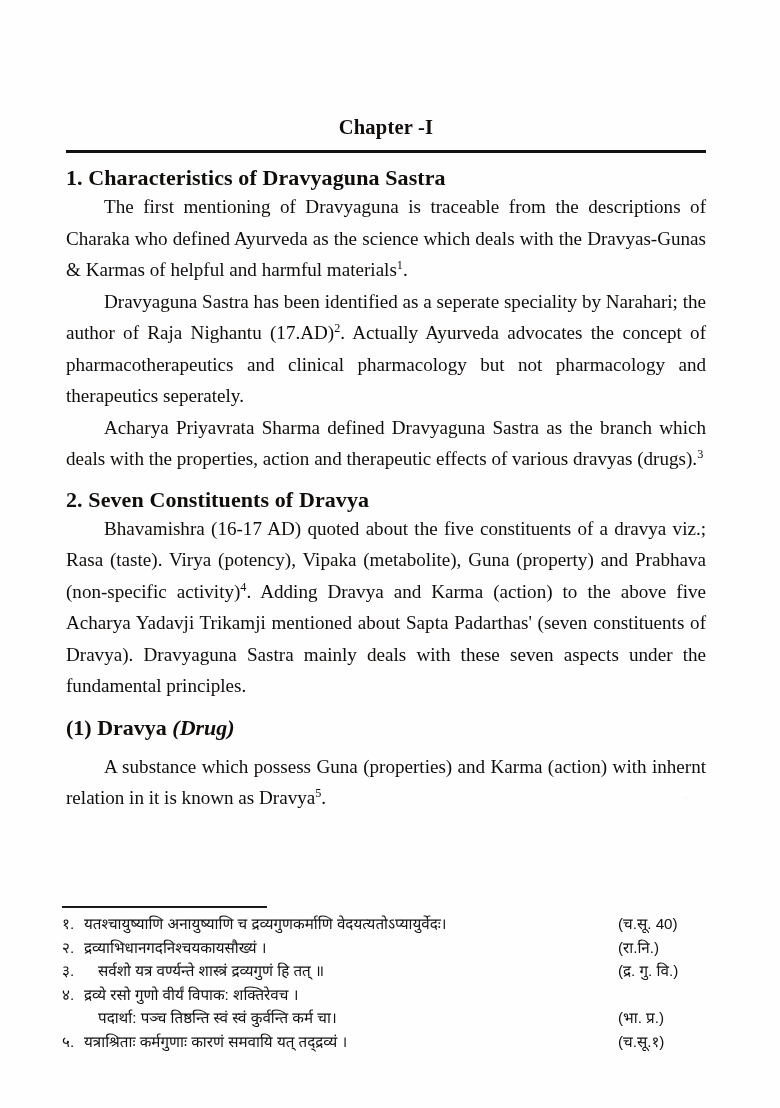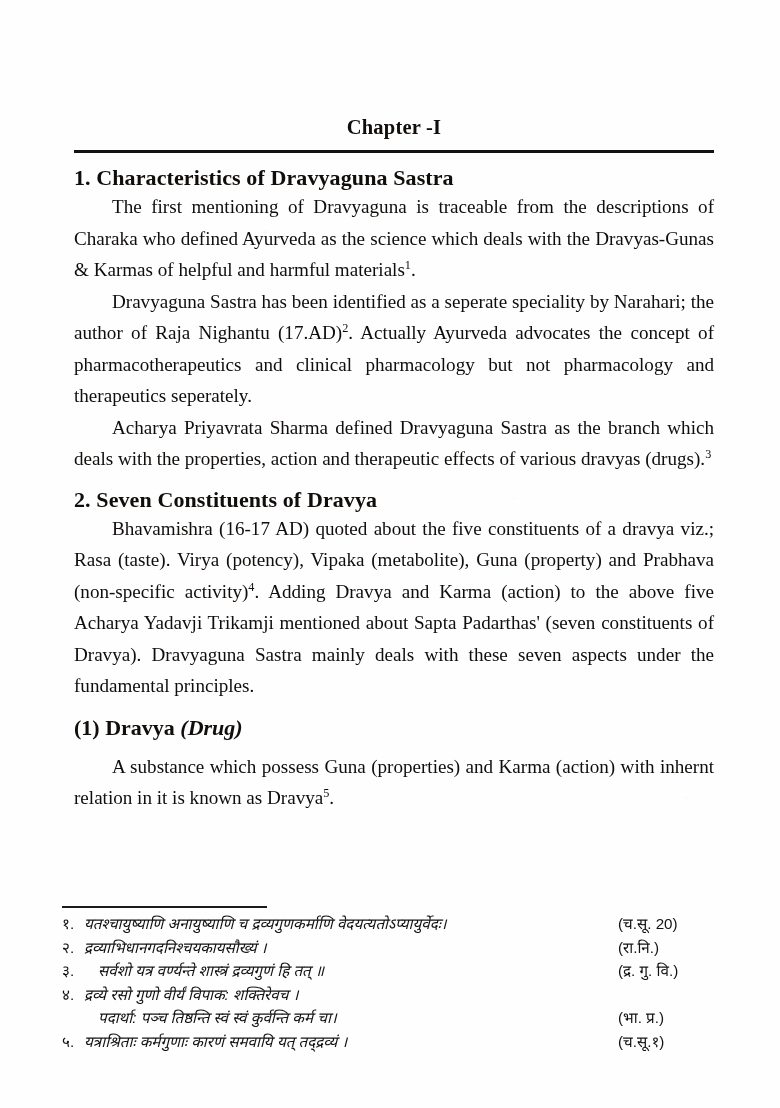--- a/index.html
+++ b/index.html
@@ -31,21 +31,21 @@
     pointer-events: none;
     background:
       radial-gradient(circle at 38% 29%, rgba(0,0,0,0.022) 0 1px, transparent 1.6px),
       radial-gradient(circle at 34% 21%, rgba(0,0,0,0.03) 0 1.2px, transparent 2px),
       radial-gradient(circle at 88% 72%, rgba(0,0,0,0.02) 0 1px, transparent 1.6px),
       radial-gradient(circle at 12% 84%, rgba(0,0,0,0.018) 0 1px, transparent 1.6px),
       radial-gradient(circle at 66% 45%, rgba(0,0,0,0.016) 0 1px, transparent 1.6px);
   }
   .content {
     position: absolute;
-    left: 74px;
+    left: 66px;
     top: 0;
     width: 640px;
   }
 
   .chapter-label {
     text-align: center;
     font-weight: bold;
     font-size: 20.5px;
     letter-spacing: 0.2px;
     margin-top: 116px;
@@ -116,21 +116,20 @@
     color: #111;
   }
   .fn-num {
     width: 22px;
     flex: 0 0 22px;
     text-align: left;
   }
   .fn-text {
     flex: 1 1 auto;
     padding-right: 0;
-    font-style: italic;
   }
   .fn-text .cont {
     display: block;
     padding-left: 14px;
   }
   .fn-cite {
     flex: 0 0 auto;
     min-width: 92px;
     text-align: left;
     white-space: nowrap;
@@ -167,21 +166,21 @@
     <p class="body tight"><span>A substance which possess Guna (properties) and Karma (action) with inhernt relation in it is known as Dravya</span><sup>5</sup><span>.</span></p>
 
   </div>
 
   <div class="footnotes">
     <div class="fn-rule"></div>
 
     <div class="fn-row">
       <span class="fn-num">१.</span>
       <span class="fn-text">यतश्चायुष्याणि अनायुष्याणि च द्रव्यगुणकर्माणि वेदयत्यतोऽप्यायुर्वेदः।</span>
-      <span class="fn-cite">(च.सू. 20)</span>
+      <span class="fn-cite">(च.सू. 40)</span>
     </div>
 
     <div class="fn-row">
       <span class="fn-num">२.</span>
       <span class="fn-text">द्रव्याभिधानगदनिश्चयकायसौख्यं ।</span>
       <span class="fn-cite">(रा.नि.)</span>
     </div>
 
     <div class="fn-row">
       <span class="fn-num">३.</span>

